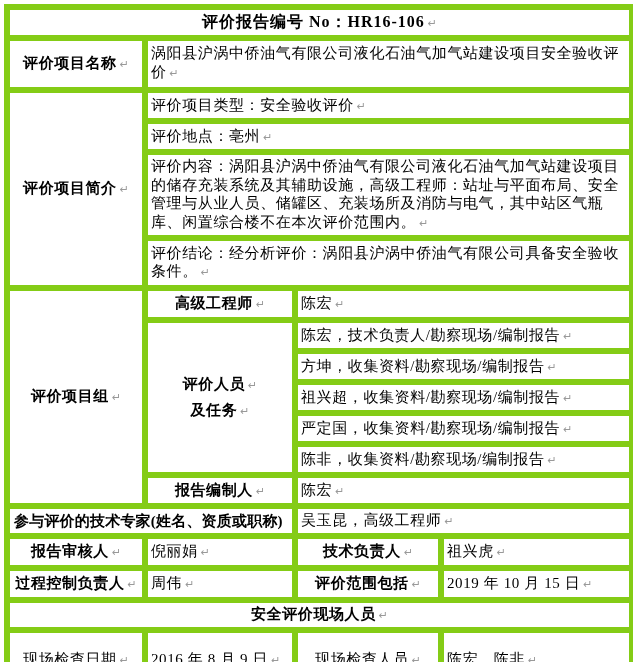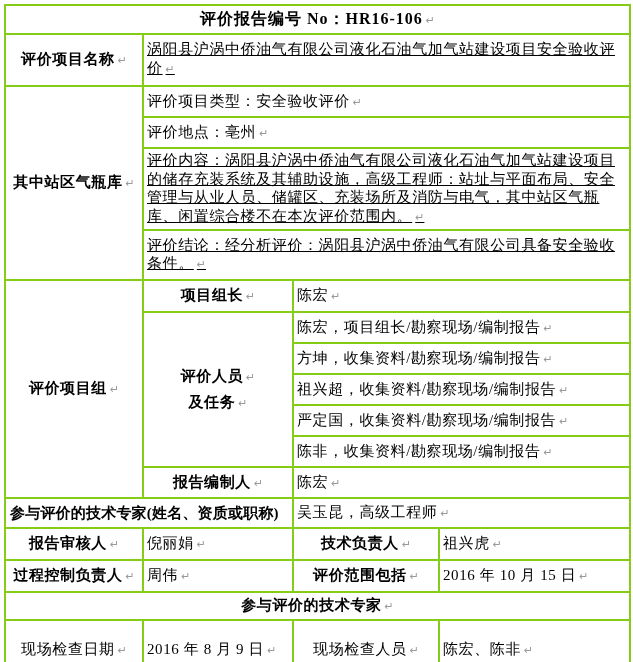--- a/index.html
+++ b/index.html
@@ -1,27 +1,27 @@
 <!DOCTYPE html>
 <html><head>
 <meta charset="utf-8">
 <style>
   html,body{margin:0;padding:0;background:#fff;}
   body{width:633px;height:662px;overflow:hidden;color:#000;
        font-family:"Liberation Serif","DejaVu Serif",serif;}
   .page{padding:4px 3px 0 4px;}
   table{border-collapse:collapse;table-layout:fixed;width:625px;
         border:2px solid #000;}
-  td{border:2px solid #84cc16;padding:2px 3px;font-size:15px;
+  td{border:6px solid #84cc16;padding:2px 3px;font-size:15px;
      letter-spacing:0.6px;line-height:19px;vertical-align:middle;
      overflow:hidden;}
   .b{font-weight:bold;}
   .c{text-align:center;}
   .top{vertical-align:middle;}
-  .dense{line-height:18.6px;text-decoration:underline;}
+  .dense{line-height:18.6px;}
   .tight{letter-spacing:0.2px;padding-left:4px;}
   .title-cell{font-size:16px;letter-spacing:1px;}
   .pil{color:#999;font-size:11px;letter-spacing:0;margin-left:3px;
        font-family:"DejaVu Sans",sans-serif;font-weight:normal;}
   .lbl-line{line-height:25px;}
 </style>
 </head>
 <body>
 
 <div class="page">
@@ -44,21 +44,21 @@
     <td class="b c">
       <span>评价项目名称</span><span class="pil">↵</span>
     </td>
     <td colspan="3" class="dense">
       <span>涡阳县沪涡中侨油气有限公司液化石油气加气站建设项目安全验收评价</span><span class="pil">↵</span>
     </td>
   </tr>
 
   <tr style="height:31px">
     <td rowspan="4" class="b c">
-      <span>其中站区气瓶库</span><span class="pil">↵</span>
+      <span>评价项目简介</span><span class="pil">↵</span>
     </td>
     <td colspan="3">
       <span>评价项目类型：安全验收评价</span><span class="pil">↵</span>
     </td>
   </tr>
   <tr style="height:31px">
     <td colspan="3">
       <span>评价地点：亳州</span><span class="pil">↵</span>
     </td>
   </tr>
@@ -71,33 +71,33 @@
     <td colspan="3" class="dense">
       <span>评价结论：经分析评价：涡阳县沪涡中侨油气有限公司具备安全验收条件。</span><span class="pil">↵</span>
     </td>
   </tr>
 
   <tr style="height:32px">
     <td rowspan="7" class="b c">
       <span>评价项目组</span><span class="pil">↵</span>
     </td>
     <td class="b c">
-      <span>项目组长</span><span class="pil">↵</span>
+      <span>高级工程师</span><span class="pil">↵</span>
     </td>
     <td colspan="2">
       <span>陈宏</span><span class="pil">↵</span>
     </td>
   </tr>
   <tr style="height:31px">
     <td rowspan="5" class="b c">
       <div class="lbl-line"><span>评价人员</span><span class="pil">↵</span></div>
       <div class="lbl-line"><span>及任务</span><span class="pil">↵</span></div>
     </td>
     <td colspan="2">
-      <span>陈宏，项目组长/勘察现场/编制报告</span><span class="pil">↵</span>
+      <span>陈宏，技术负责人/勘察现场/编制报告</span><span class="pil">↵</span>
     </td>
   </tr>
   <tr style="height:31px">
     <td colspan="2">
       <span>方坤，收集资料/勘察现场/编制报告</span><span class="pil">↵</span>
     </td>
   </tr>
   <tr style="height:31px">
     <td colspan="2">
       <span>祖兴超，收集资料/勘察现场/编制报告</span><span class="pil">↵</span>
@@ -150,27 +150,27 @@
     <td class="b c">
       <span>过程控制负责人</span><span class="pil">↵</span>
     </td>
     <td>
       <span>周伟</span><span class="pil">↵</span>
     </td>
     <td class="b c">
       <span>评价范围包括</span><span class="pil">↵</span>
     </td>
     <td>
-      <span>2016 年 10 月 15 日</span><span class="pil">↵</span>
+      <span>2019 年 10 月 15 日</span><span class="pil">↵</span>
     </td>
   </tr>
 
   <tr style="height:28px">
     <td colspan="4" class="b c">
-      <span>参与评价的技术专家</span><span class="pil">↵</span>
+      <span>安全评价现场人员</span><span class="pil">↵</span>
     </td>
   </tr>
 
   <tr style="height:60px">
     <td class="c">
       <span>现场检查日期</span><span class="pil">↵</span>
     </td>
     <td>
       <span>2016 年 8 月 9 日</span><span class="pil">↵</span>
     </td>

